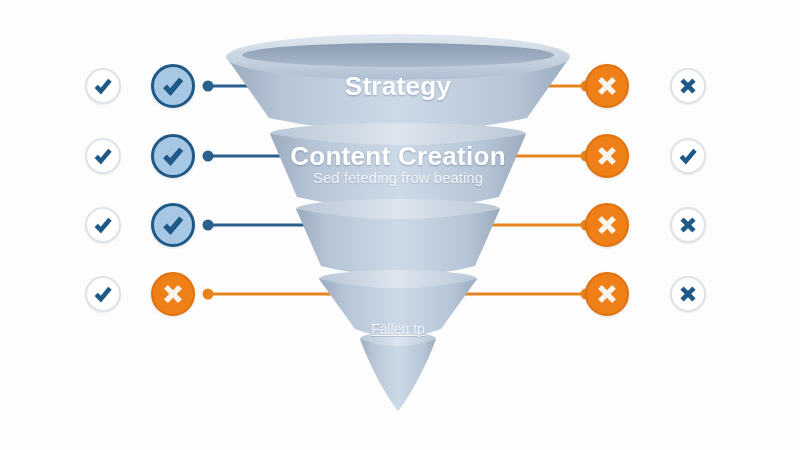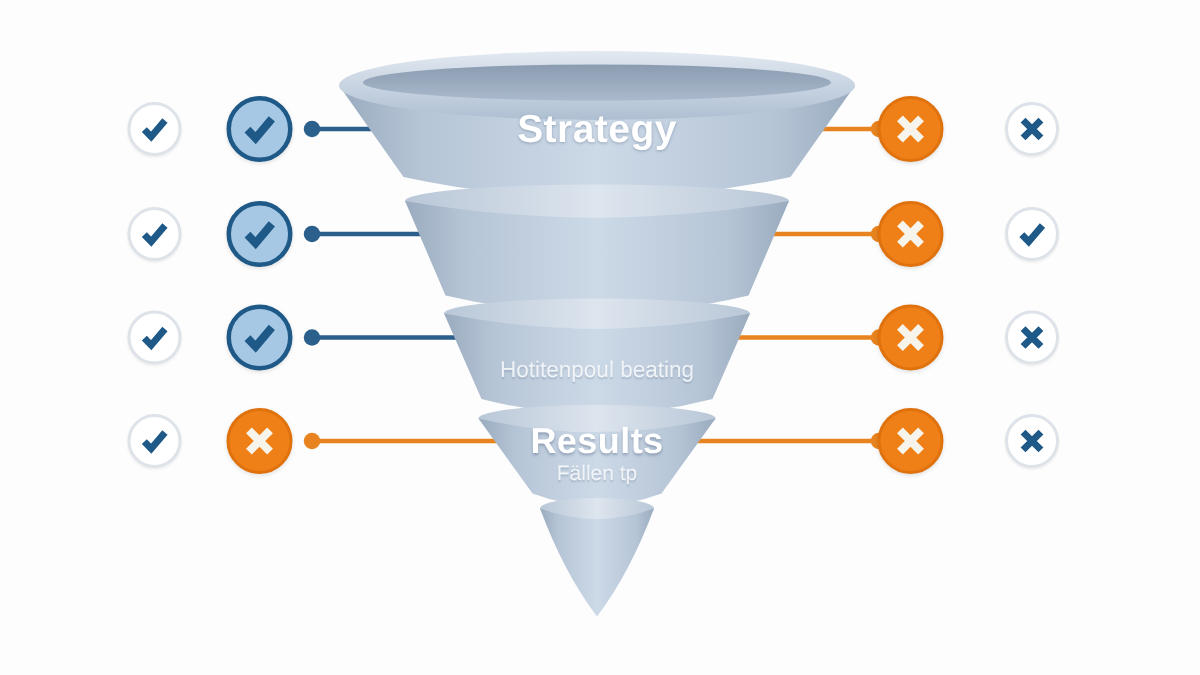--- a/index.html
+++ b/index.html
@@ -19,21 +19,21 @@
     letter-spacing:0.3px;
   }
   .f-sub{
     position:absolute;left:398px;transform:translate(-50%,-50%);
     color:rgba(255,255,255,0.82);white-space:nowrap;
     text-shadow:0 1px 1px rgba(80,100,130,0.25);
   }
   .t1{top:86px;font-size:26px;}   .s1{top:107px;font-size:15px;}
   .t2{top:156px;font-size:26px;}  .s2{top:177px;font-size:15px;}
   .t3{top:226px;font-size:26px;}  .s3{top:247px;font-size:15px;}
-  .t4{top:295px;font-size:24px;}  .s4{top:315px;font-size:14px;}
+  .t4{top:295px;font-size:24px;}  .s4{top:329px;font-size:14px;text-decoration:underline;}
   
   .icon-circle{
     position:absolute;transform:translate(-50%,-50%);
     border-radius:50%;box-sizing:border-box;
     display:flex;align-items:center;justify-content:center;
   }
   .outline{
     width:36px;height:36px;background:#ffffff;
     border:2px solid #dee3e9;box-shadow:0 1px 2px rgba(0,0,0,0.07);
   }
@@ -120,22 +120,22 @@
       <path d="M319,279 Q398,297 477,279 L441,329 Q398,345 355,329 Z" fill="url(#gradBody)"></path>
     </g>
 
     <g>
       <ellipse cx="398" cy="339" rx="38" ry="7" fill="url(#gradLid)"></ellipse>
       <path d="M360,339 Q398,353 436,339 Q420,382 398,411 Q376,382 360,339 Z" fill="url(#gradBody)"></path>
     </g>
   </svg>
 
   <div class="f-title t1">Strategy</div>
-  <div class="f-sub  s3">Hotitenpoul beating</div>
-  <div class="f-title t4">Results</div>
+  <div class="f-title t2">Content Creation</div>
+  <div class="f-sub  s2">Sed feteding frow beating</div>
   <div class="f-sub  s4">Fällen tp</div>
 
   <div class="icon-circle outline c1 r1">
     <svg class="glyph-sm" viewBox="0 0 24 24">
         <path d="M4.6 12.4 L9.6 17.6 L19.6 5.8" stroke="#1e5988" stroke-width="5" fill="none"></path>
       </svg>
   </div>
   <div class="icon-circle filled-blue c2 r1">
     <svg class="glyph-lg" viewBox="0 0 24 24">
         <path d="M4.6 12.4 L9.6 17.6 L19.6 5.8" stroke="#1e5988" stroke-width="5" fill="none"></path>

